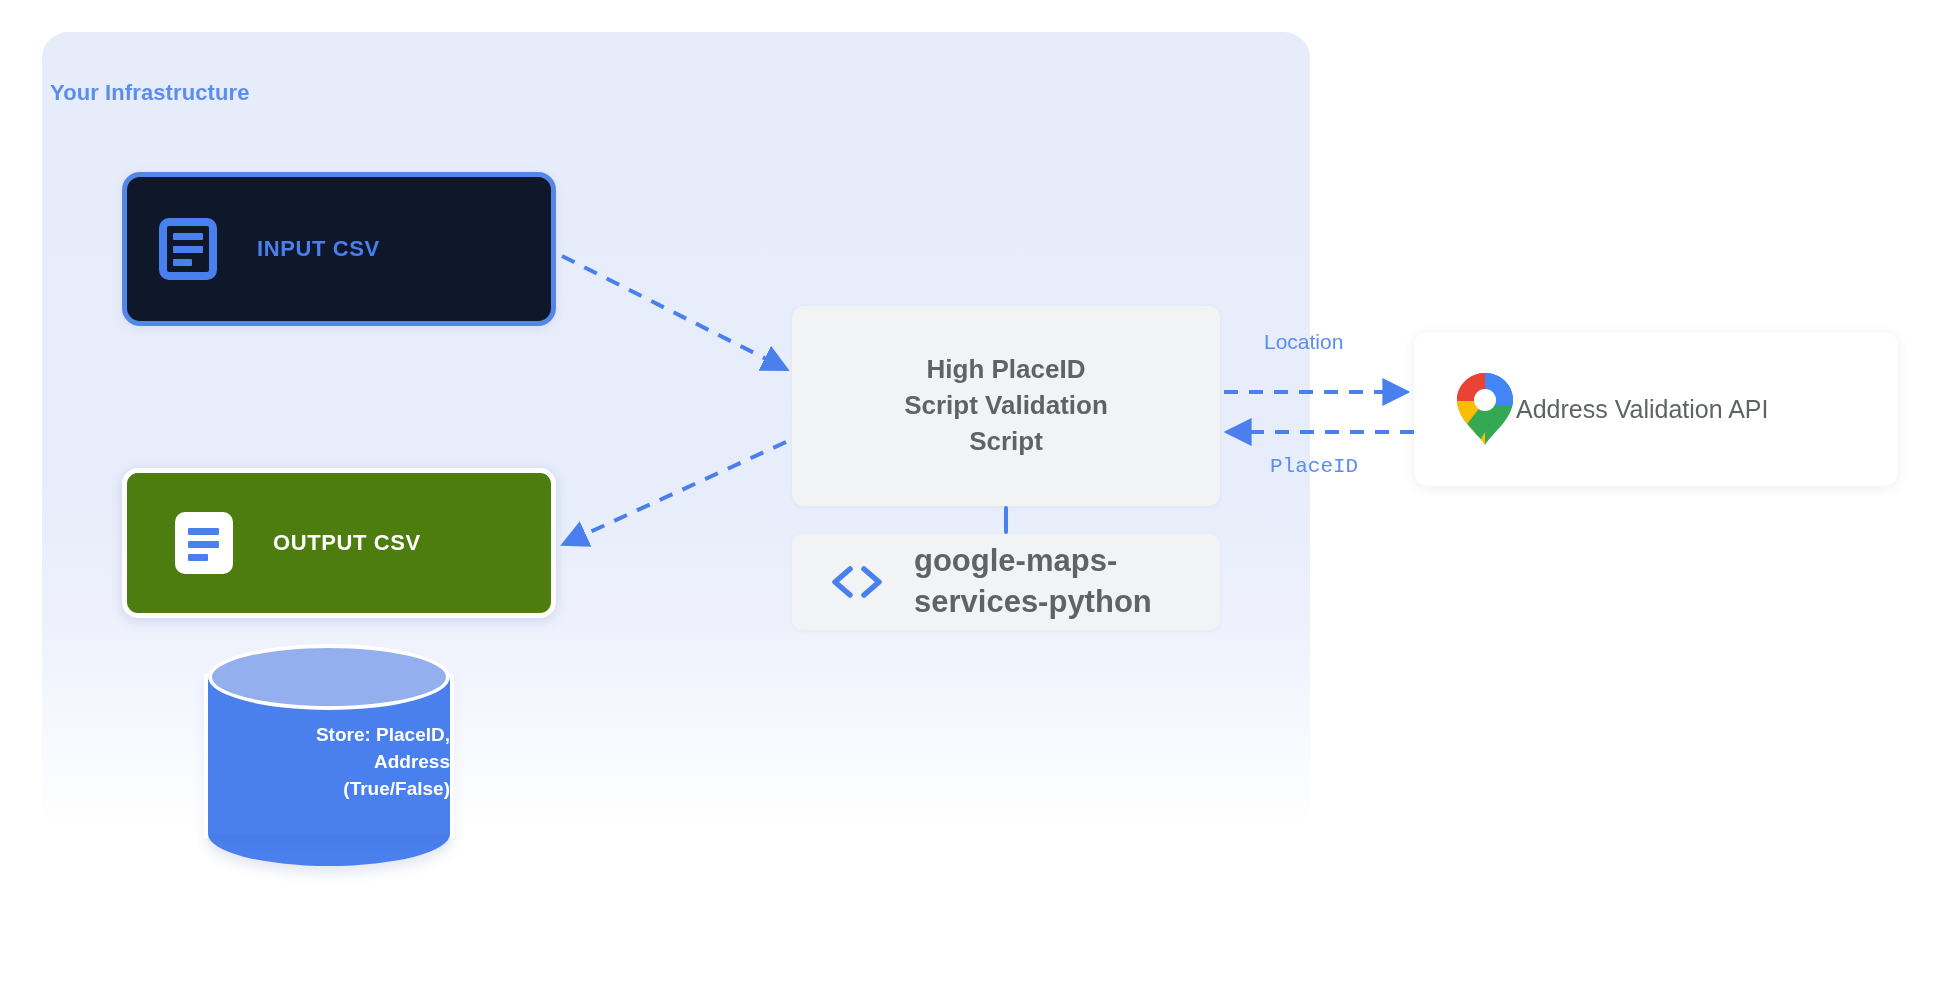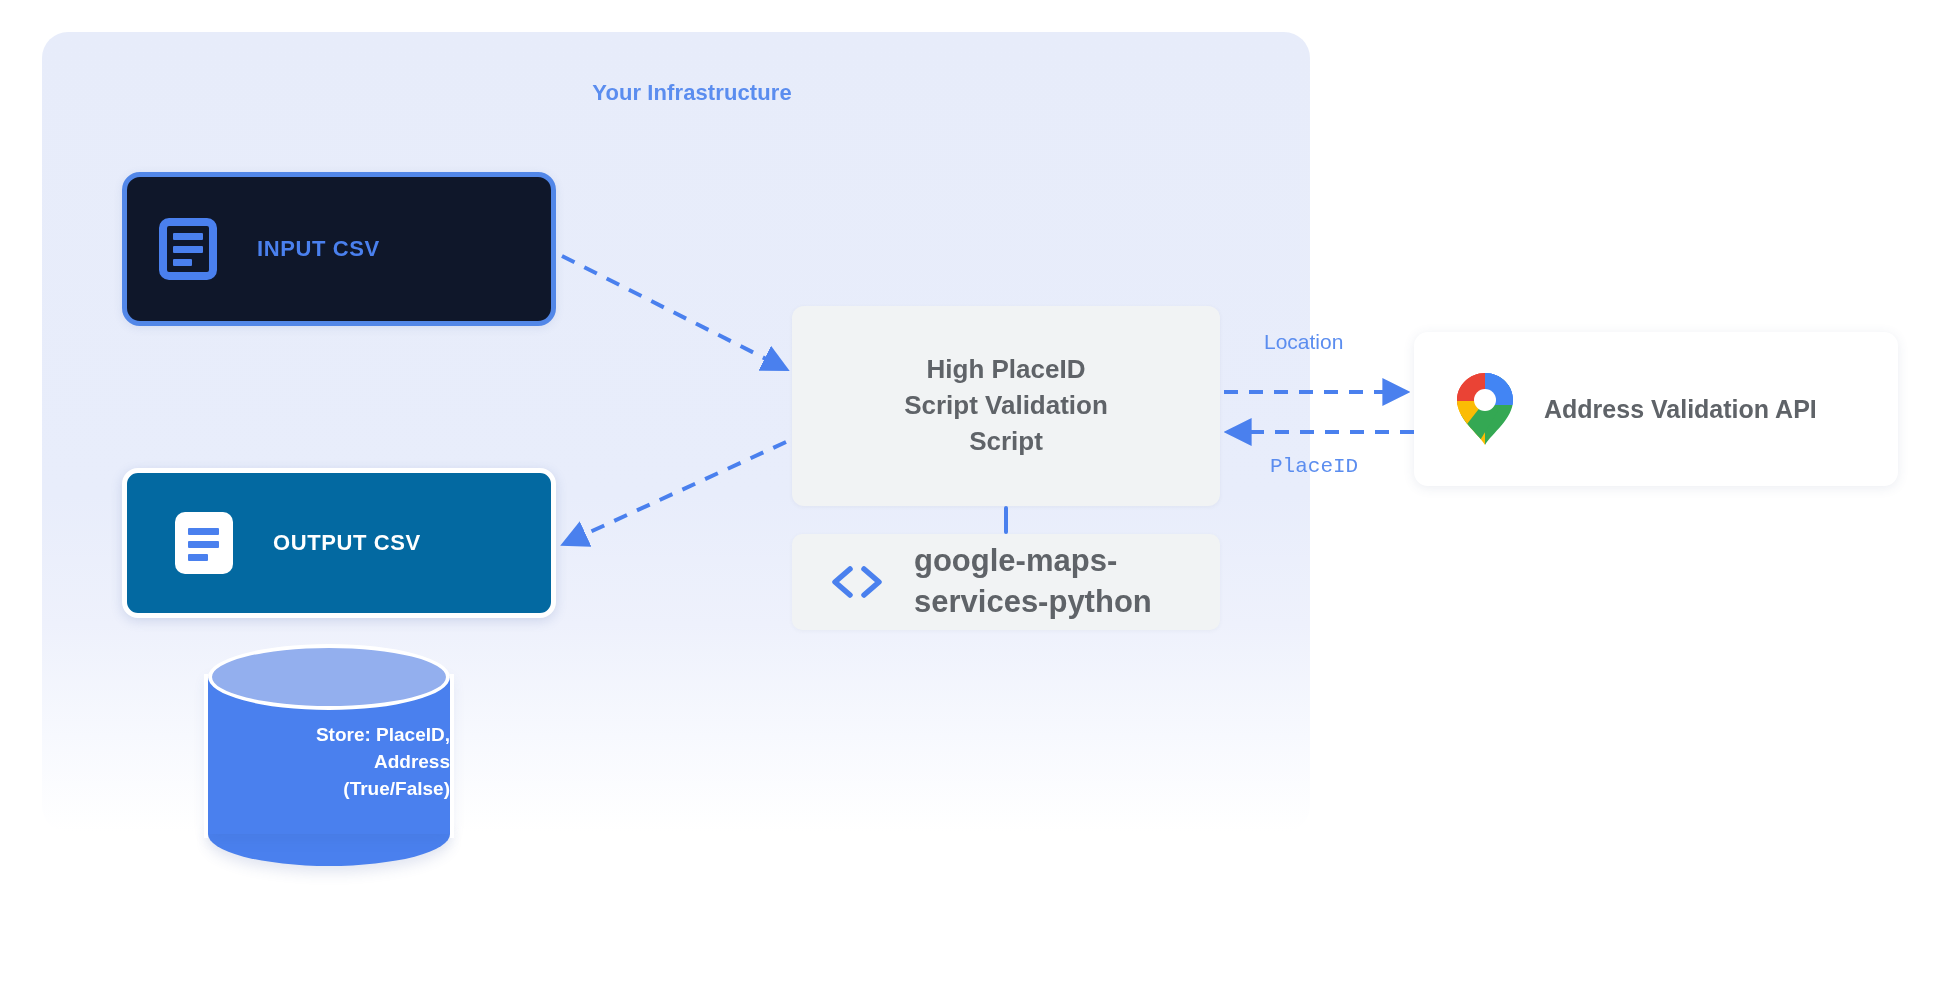--- a/index.html
+++ b/index.html
@@ -30,24 +30,23 @@
     border-radius: 26px;
     background: linear-gradient(to bottom,
                 #e7ecfa 0%,
                 #e8edfb 58%,
                 #eef1fc 74%,
                 #f7f9fe 88%,
                 #ffffff 100%);
   }
   #infra-title {
     position: absolute;
-    left: 16px;
+    left: 8px;
     top: 48px;
     width: 1268px;
-    text-align: center;
     font-size: 22px;
     font-weight: bold;
     color: #5B8DEF;
     letter-spacing: 0.1px;
   }
 
   
   .node {
     position: absolute;
     box-sizing: border-box;
@@ -74,21 +73,21 @@
     letter-spacing: 0.6px;
     margin-left: 40px;
   }
 
   
   #output-csv {
     left: 122px;
     top: 468px;
     width: 434px;
     height: 150px;
-    background: #0369a1;
+    background: #4d7c0f;
     border: 5px solid #ffffff;
     border-radius: 16px;
     box-shadow: 0 3px 12px rgba(60,90,160,0.18);
     padding-left: 48px;
   }
   #output-csv .label {
     font-size: 22px;
     font-weight: bold;
     color: #ffffff;
     letter-spacing: 0.6px;
@@ -199,23 +198,22 @@
     width: 484px;
     height: 154px;
     background: #ffffff;
     border-radius: 14px;
     box-shadow: 0 2px 12px rgba(60,80,130,0.10);
     padding-left: 40px;
     align-items: center;
   }
   #api-box .api-label {
     font-size: 25px;
-    font-weight: bold;
+    font-weight: normal;
     color: #5F6368;
-    margin-left: 28px;
     white-space: nowrap;
   }
   .map-pin {
     flex: 0 0 auto;
     width: 62px;
     height: 76px;
   }
 
   
   .edge-label {

